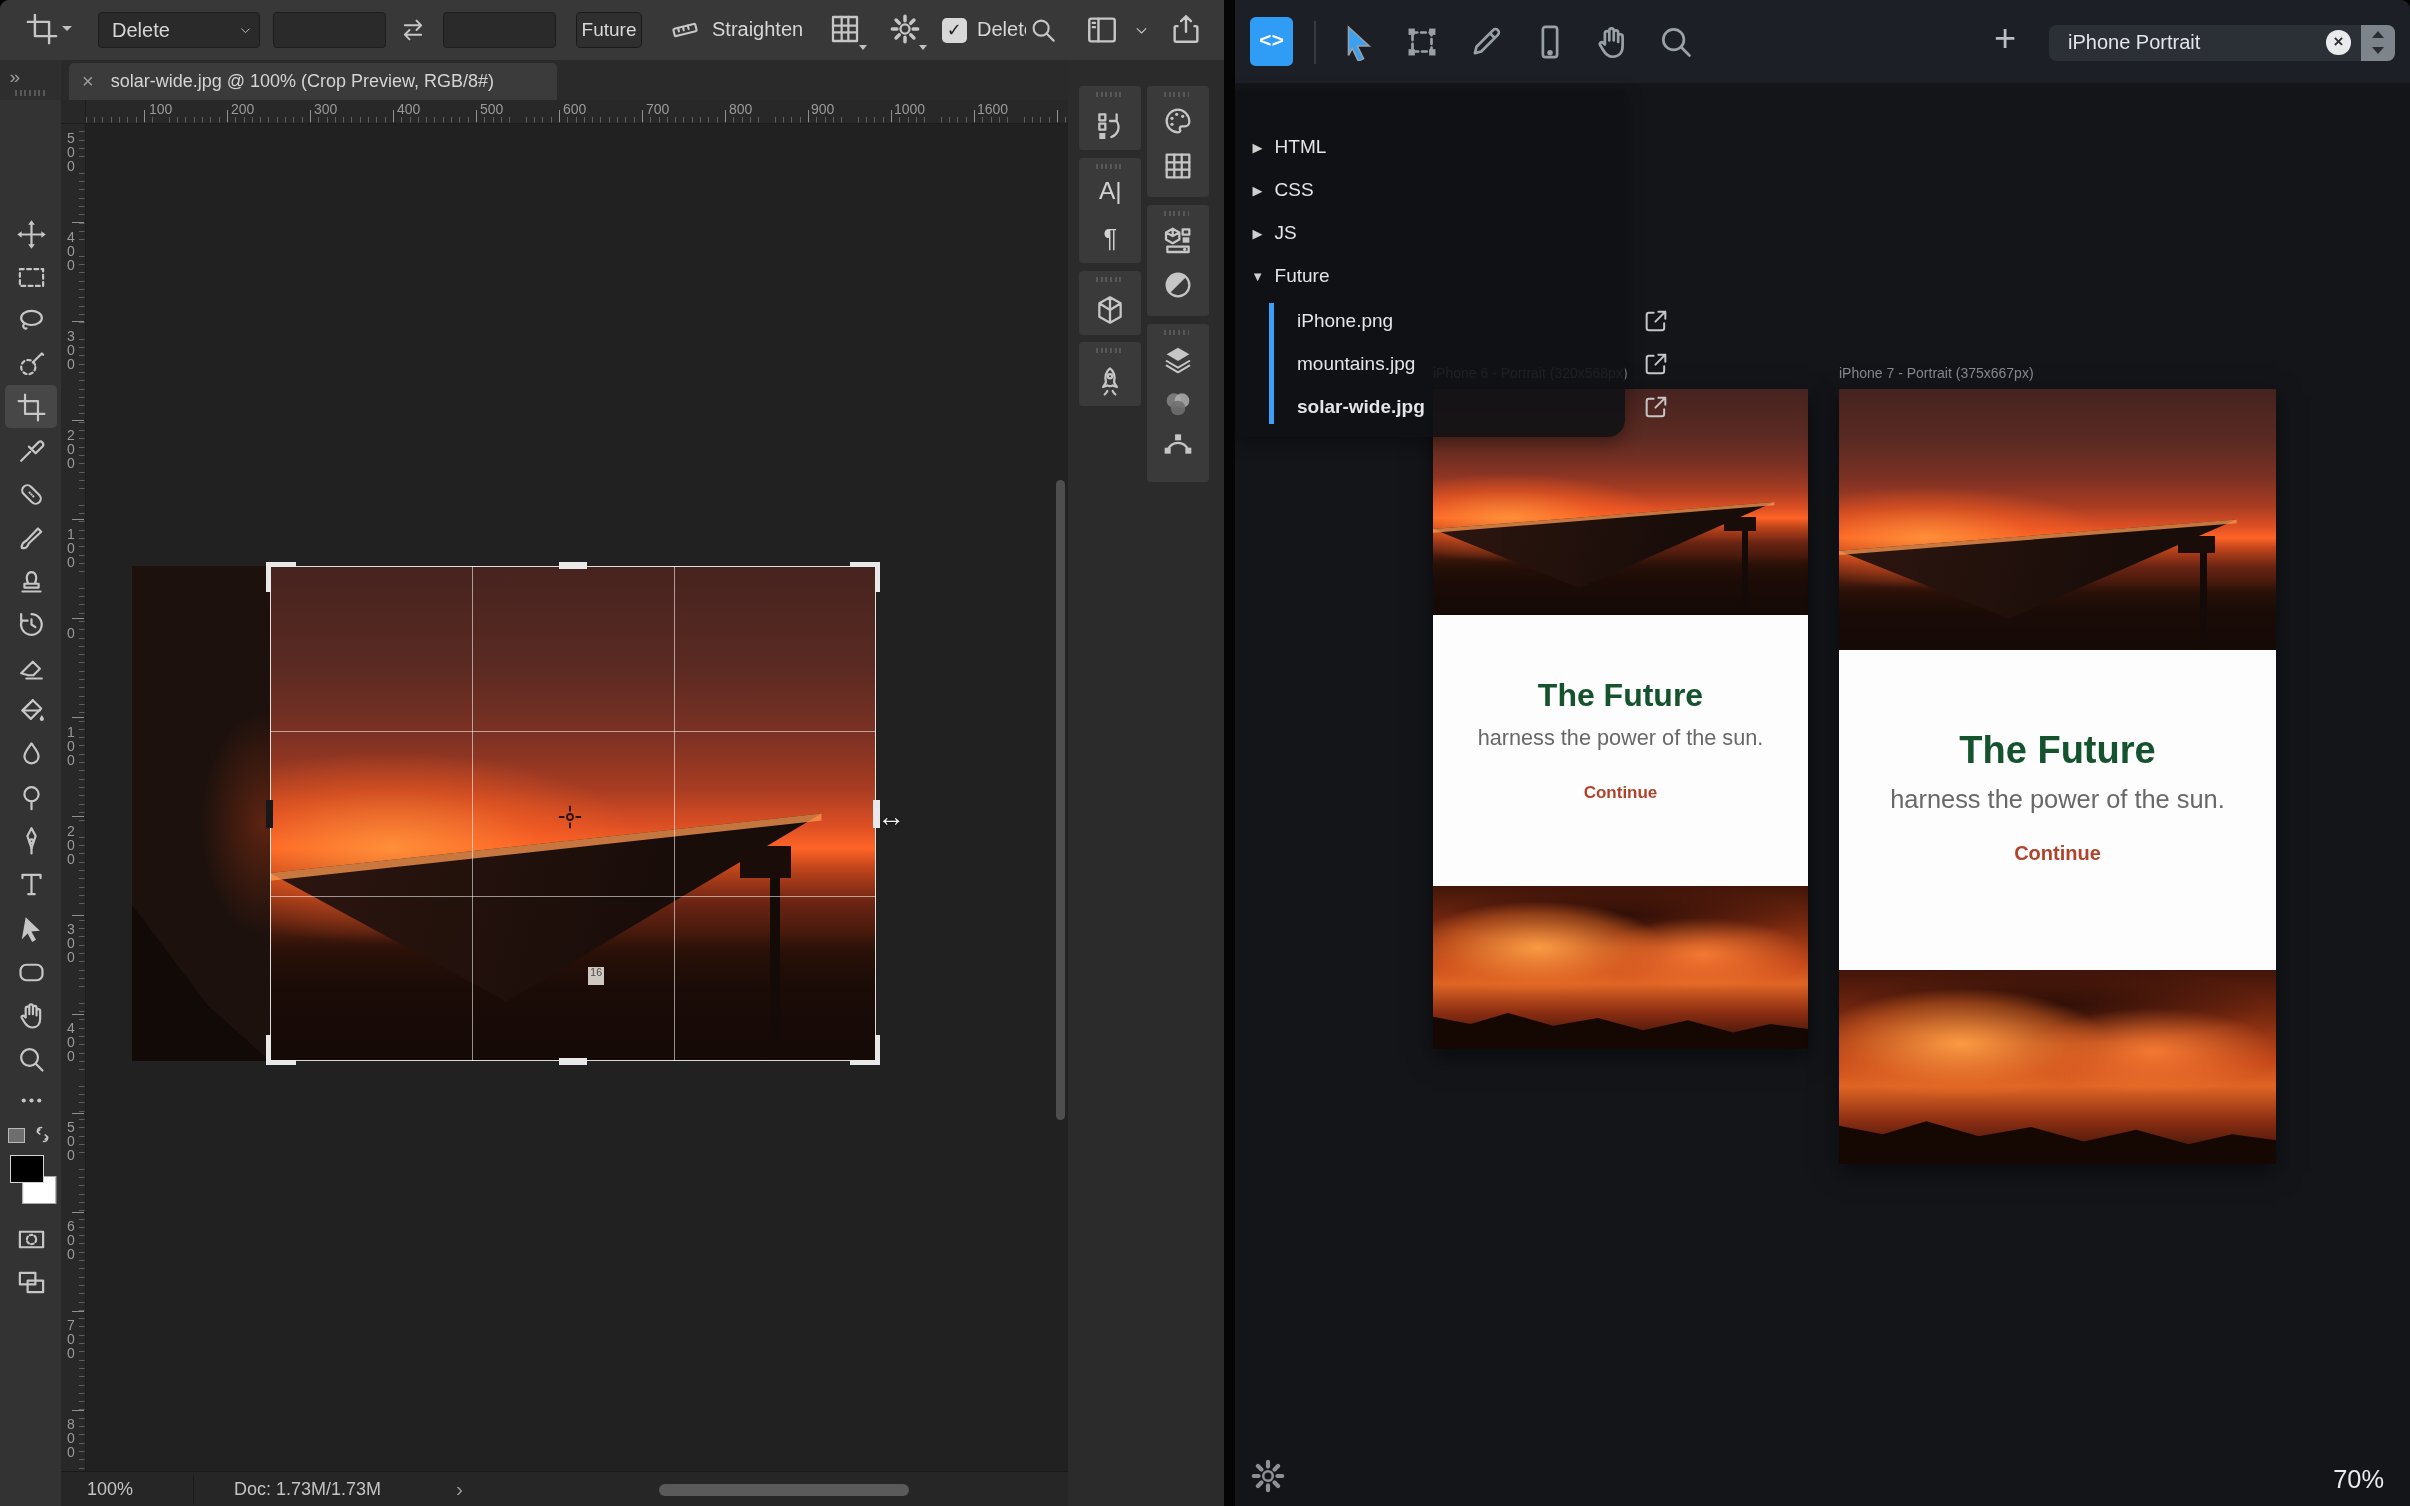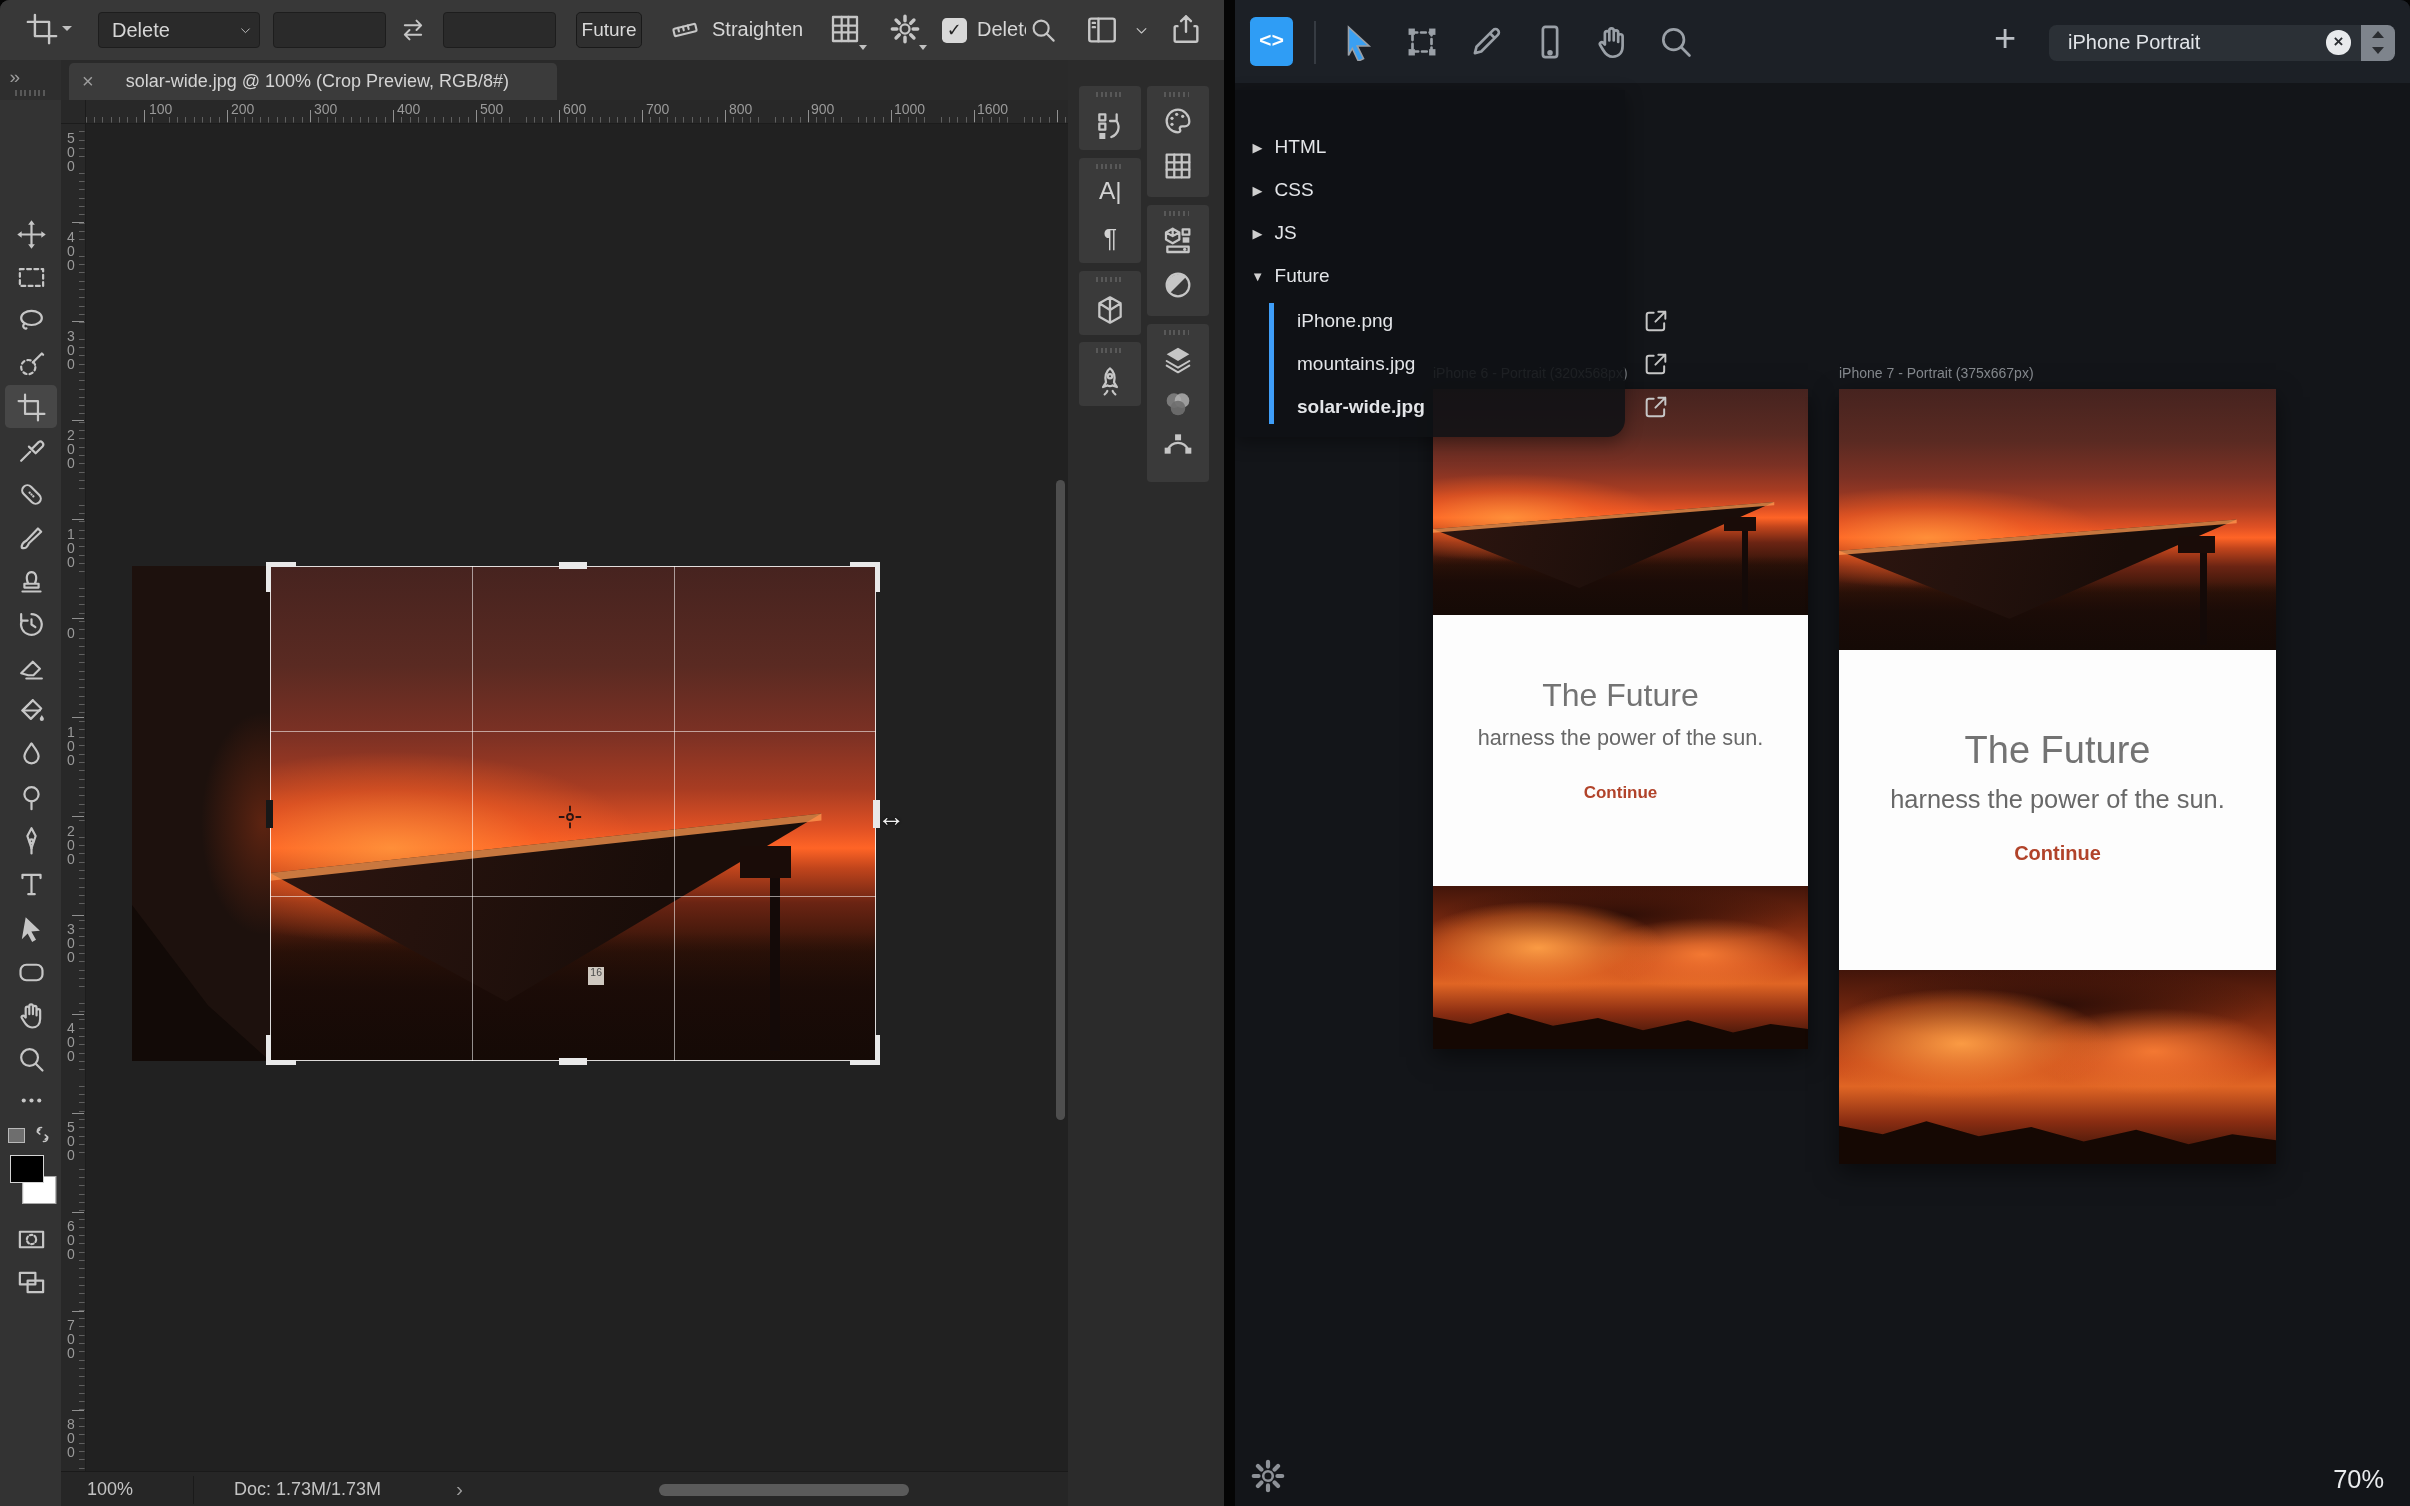--- a/index.html
+++ b/index.html
@@ -75,21 +75,21 @@
   #bp-select{position:absolute;left:814px;top:24.5px;width:313px;height:36px;background:#2b3036;border-radius:7.5px 0 0 7.5px;display:flex;align-items:center;color:#e2e5e9;font-size:20px;}
   #bp-stepper{position:absolute;left:1126px;top:24.5px;width:34px;height:36px;background:#7e848c;border-radius:0 7.5px 7.5px 0;}
   .step-tri{position:absolute;left:50%;transform:translateX(-50%);width:0;height:0;border-left:6.6px solid transparent;border-right:6.6px solid transparent;}
   #tree-panel{position:absolute;left:0;top:90px;width:390px;height:347px;background:rgba(15,17,21,.88);border-radius:0 0 17px 0;box-shadow:0 5.6px 17px rgba(0,0,0,.35);}
   .trow{position:absolute;left:0;width:390px;height:32px;display:flex;align-items:center;color:#e3e5e8;font-size:19px;}
   .tchev{width:34px;text-align:center;color:#cfcfcf;font-size:13px;margin-left:5.6px;}
   .ext{position:absolute;right:17px;top:1.9px;}
   .dev-label{position:absolute;top:365px;color:#85898e;font-size:14px;}
   .phone{position:absolute;box-shadow:0 7.5px 22.6px rgba(0,0,0,.5);}
   .card{background:#fdfdfd;position:relative;text-align:center;}
-  .card-h{color:#737373;font-weight:400;}
+  .card-h{color:#14532d;font-weight:700;}
   .card-s{color:#686868;font-weight:300;}
   .card-b{color:#b1432a;font-weight:bold;}
 </style>
 </head>
 <body>
 
 <div id="screen">
 
   <div id="ps">
 
@@ -177,21 +177,21 @@
       </div>
     </div>
 
     <div id="ps-tabbar">
       <div id="tool-dock-hdr">
         <span class="abs" style="left:9.4px;top:5.6px;">»</span>
         <div class="abs grip" style="left:15px;top:30px;width:30px;height:5.6px;"></div>
       </div>
       <div id="doc-tab">
         <span style="margin-left:13px;color:#9e9e9e;font-size:20px;">×</span>
-        <span style="margin-left:32px;">solar-wide.jpg @ 100% (Crop Preview, RGB/8#)</span>
+        <span style="margin-left:17px;">solar-wide.jpg @ 100% (Crop Preview, RGB/8#)</span>
       </div>
       <span class="abs" style="left:1117px;top:7.5px;color:#9a9a9a;font-size:18px;">«</span>
       <span class="abs" style="left:1185px;top:7.5px;color:#9a9a9a;font-size:18px;">«</span>
     </div>
 
     <div id="tool-strip">
       <div id="tool-active" style="top:285px;"></div>
 
       <div class="tool" style="top:116px;">
           <svg class="ic" viewBox="0 0 24 24">

